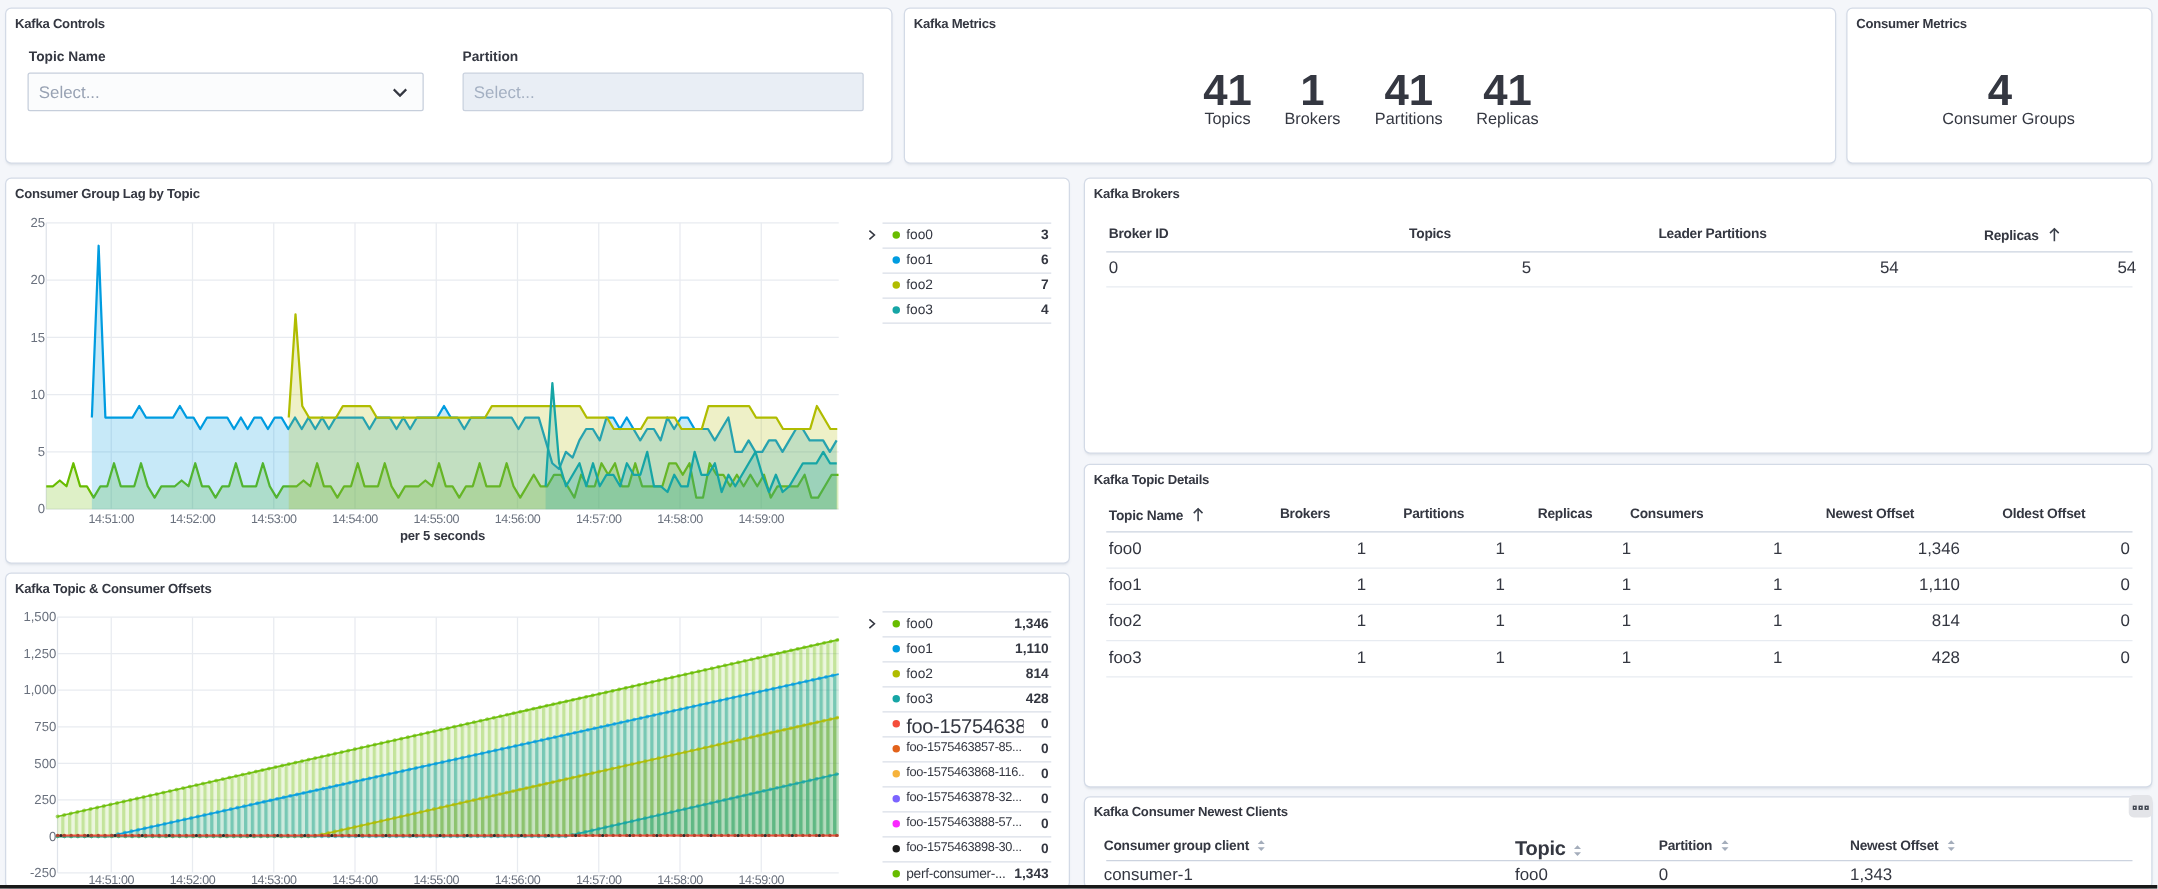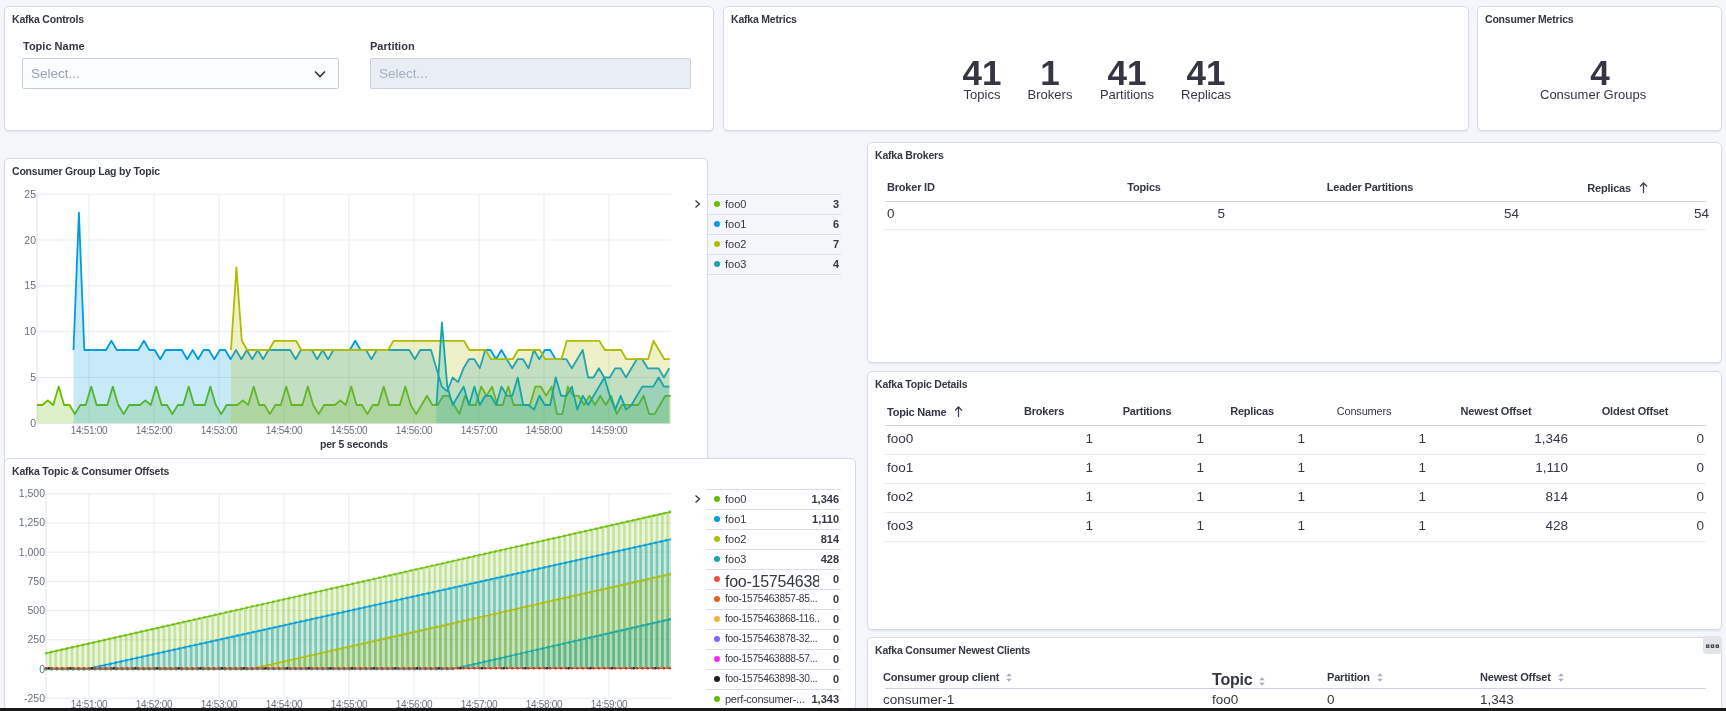--- a/index.html
+++ b/index.html
@@ -21,23 +21,23 @@
     <div style="position:absolute;left:266px;top:48px;width:120px;text-align:center;font-size:35px;font-weight:bold;color:#343741;line-height:35px">1</div>
     <div style="position:absolute;left:266px;top:80px;width:120px;text-align:center;font-size:13px;color:#343741">Brokers</div>
     <div style="position:absolute;left:343px;top:48px;width:120px;text-align:center;font-size:35px;font-weight:bold;color:#343741;line-height:35px">41</div>
     <div style="position:absolute;left:343px;top:80px;width:120px;text-align:center;font-size:13px;color:#343741">Partitions</div>
     <div style="position:absolute;left:422px;top:48px;width:120px;text-align:center;font-size:35px;font-weight:bold;color:#343741;line-height:35px">41</div>
     <div style="position:absolute;left:422px;top:80px;width:120px;text-align:center;font-size:13px;color:#343741">Replicas</div>
   </div>
 <div class="panel" style="left:1477px;top:6px;width:245px;height:125px">
     <div class="pt" style="left:7px">Consumer Metrics</div>
     <div style="position:absolute;left:62px;top:48px;width:120px;text-align:center;font-size:35px;font-weight:bold;color:#343741;line-height:35px">4</div>
-    <div style="position:absolute;left:62px;top:80px;width:120px;text-align:left;font-size:13px;color:#343741">Consumer Groups</div>
-  </div>
-<div class="panel" style="left:4px;top:158px;width:704px;height:309px">
+    <div style="position:absolute;left:62px;top:80px;width:120px;text-align:right;font-size:13px;color:#343741">Consumer Groups</div>
+  </div>
+<div class="panel" style="left:4px;top:142px;width:852px;height:309px">
     <div class="pt" style="left:7px">Consumer Group Lag by Topic</div>
     <svg width="852" height="309" viewBox="0 0 852 309" style="position:absolute;left:0;top:0">
       <line x1="32" y1="264.3" x2="666" y2="264.3" stroke="#e8ebf0" stroke-width="1"></line>
       <line x1="32" y1="218.5" x2="666" y2="218.5" stroke="#e8ebf0" stroke-width="1"></line>
       <line x1="32" y1="172.7" x2="666" y2="172.7" stroke="#e8ebf0" stroke-width="1"></line>
       <line x1="32" y1="126.9" x2="666" y2="126.9" stroke="#e8ebf0" stroke-width="1"></line>
       <line x1="32" y1="81.0" x2="666" y2="81.0" stroke="#e8ebf0" stroke-width="1"></line>
       <line x1="32" y1="35.2" x2="666" y2="35.2" stroke="#e8ebf0" stroke-width="1"></line>
       <line x1="84.0" y1="35.2" x2="84.0" y2="264.3" stroke="#e8ebf0" stroke-width="1"></line>
       <line x1="149.0" y1="35.2" x2="149.0" y2="264.3" stroke="#e8ebf0" stroke-width="1"></line>
@@ -236,21 +236,21 @@
   </div>
 <div class="panel" style="left:867px;top:371px;width:855px;height:259px">
     <div class="pt" style="left:7px">Kafka Topic Details</div>
     <div style="position:absolute;left:19px;top:33px;font-size:11px;font-weight:bold;color:#343741;white-space:nowrap;letter-spacing:-0.2px;">Topic Name <svg width="11" height="13" style="vertical-align:-2px;margin-left:4px">
         <line x1="5.5" y1="2" x2="5.5" y2="12" stroke="#3a3f4a" stroke-width="1.25"></line>
         <polyline points="2,5.5 5.5,2 9,5.5" fill="none" stroke="#3a3f4a" stroke-width="1.25"></polyline>
       </svg></div>
     <div style="position:absolute;left:116px;top:33px;width:120px;text-align:center;font-size:11px;font-weight:bold;color:#343741;white-space:nowrap;letter-spacing:-0.2px;">Brokers</div>
     <div style="position:absolute;left:219px;top:33px;width:120px;text-align:center;font-size:11px;font-weight:bold;color:#343741;white-space:nowrap;letter-spacing:-0.2px;">Partitions</div>
     <div style="position:absolute;left:324px;top:33px;width:120px;text-align:center;font-size:11px;font-weight:bold;color:#343741;white-space:nowrap;letter-spacing:-0.2px;">Replicas</div>
-    <div style="position:absolute;left:436px;top:33px;width:120px;text-align:center;font-size:11px;font-weight:normal;color:#343741;white-space:nowrap;letter-spacing:-0.2px;">Consumers</div>
+    <div style="position:absolute;left:436px;top:33px;width:120px;font-size:11px;font-weight:bold;color:#343741;white-space:nowrap;letter-spacing:-0.2px;">Consumers</div>
     <div style="position:absolute;left:568px;top:33px;width:120px;text-align:center;font-size:11px;font-weight:bold;color:#343741;white-space:nowrap;letter-spacing:-0.2px;">Newest Offset</div>
     <div style="position:absolute;left:707px;top:33px;width:120px;text-align:center;font-size:11px;font-weight:bold;color:#343741;white-space:nowrap;letter-spacing:-0.2px;">Oldest Offset</div>
     <div style="position:absolute;left:17px;top:53px;width:821px;height:1px;background:#ccd3df"></div>
     <div style="position:absolute;left:19px;top:59px;font-size:13.5px;font-weight:normal;color:#343741;white-space:nowrap;">foo0</div>
     <div style="position:absolute;left:105px;top:59px;width:120px;text-align:right;font-size:13.5px;font-weight:normal;color:#343741;white-space:nowrap;">1</div>
     <div style="position:absolute;left:216px;top:59px;width:120px;text-align:right;font-size:13.5px;font-weight:normal;color:#343741;white-space:nowrap;">1</div>
     <div style="position:absolute;left:317px;top:59px;width:120px;text-align:right;font-size:13.5px;font-weight:normal;color:#343741;white-space:nowrap;">1</div>
     <div style="position:absolute;left:438px;top:59px;width:120px;text-align:right;font-size:13.5px;font-weight:normal;color:#343741;white-space:nowrap;">1</div>
     <div style="position:absolute;left:580px;top:59px;width:120px;text-align:right;font-size:13.5px;font-weight:normal;color:#343741;white-space:nowrap;">1,346</div>
     <div style="position:absolute;left:716px;top:59px;width:120px;text-align:right;font-size:13.5px;font-weight:normal;color:#343741;white-space:nowrap;">0</div>

